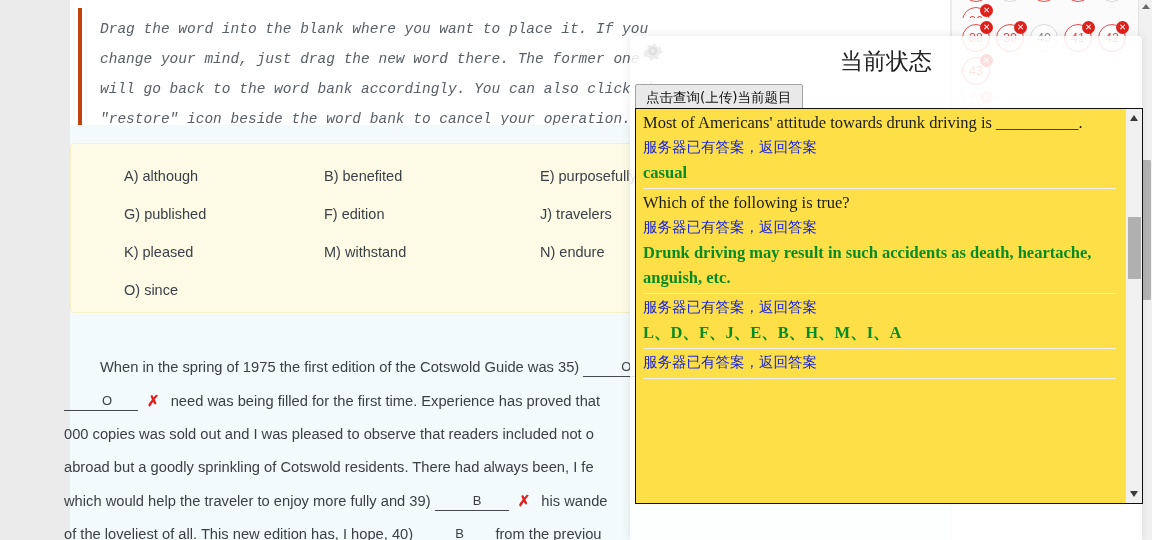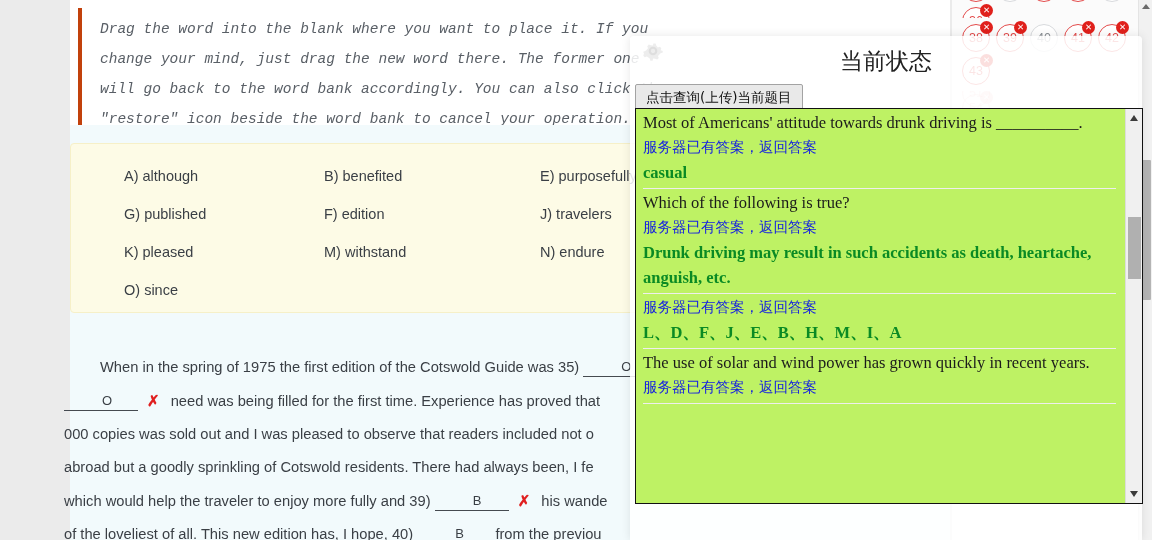--- a/index.html
+++ b/index.html
@@ -140,21 +140,21 @@
   .query-button {
     position:absolute; left:635px; top:84px;
     background:#e9e9e9; border:1px solid #a3a3a3;
     padding:4px 10px 5px 10px;
     font-size:13.5px; color:#111; border-radius:2px;
     font-family:"DejaVu Sans", sans-serif;
     cursor:pointer;
   }
   .answer-box {
     position:absolute; left:635px; top:108px; width:508px; height:396px;
-    border:1.6px solid #111; background:#bef264;
+    border:1.6px solid #111; background:#fde047;
     overflow:hidden;
   }
   .answer-scroll {
     position:absolute; left:0; top:0; right:18px; bottom:0;
     padding:0 8px 0 7px;
     overflow:hidden;
   }
   .qa-block { border-bottom:1px solid #eeeeee; padding:1px 0 3px 0; }
   .qa-q {
     font-family:"Liberation Serif", serif;
@@ -379,21 +379,20 @@
       <div class="qa-block">
         <div class="qa-q">Which of the following is true?</div>
         <div class="qa-link">服务器已有答案，返回答案</div>
         <div class="qa-a">Drunk driving may result in such accidents as death, heartache, anguish, etc.</div>
       </div>
       <div class="qa-block">
         <div class="qa-link">服务器已有答案，返回答案</div>
         <div class="qa-a">L、D、F、J、E、B、H、M、I、A</div>
       </div>
       <div class="qa-block">
-        <div class="qa-q">The use of solar and wind power has grown quickly in recent years.</div>
         <div class="qa-link">服务器已有答案，返回答案</div>
       </div>
     </div>
   <div class="ans-scrollbar">
     <div class="a-up"></div>
     <div class="thumb"></div>
     <div class="a-dn"></div>
   </div>
 </div>
 

